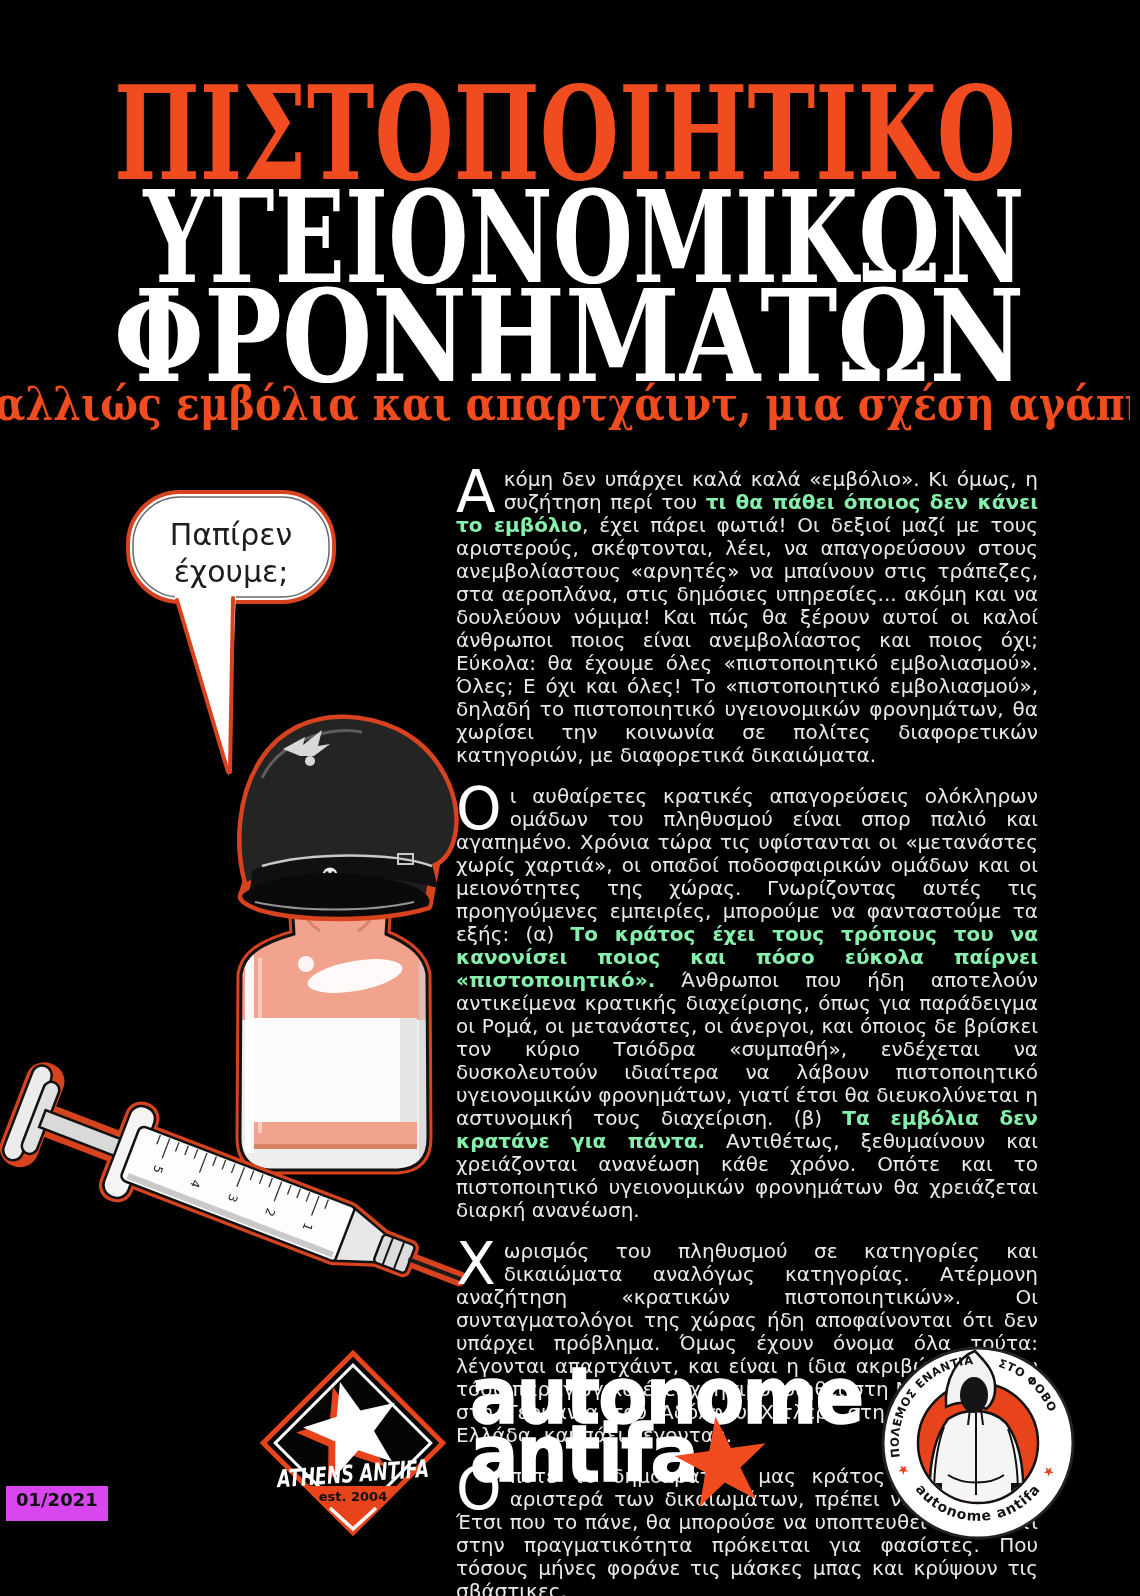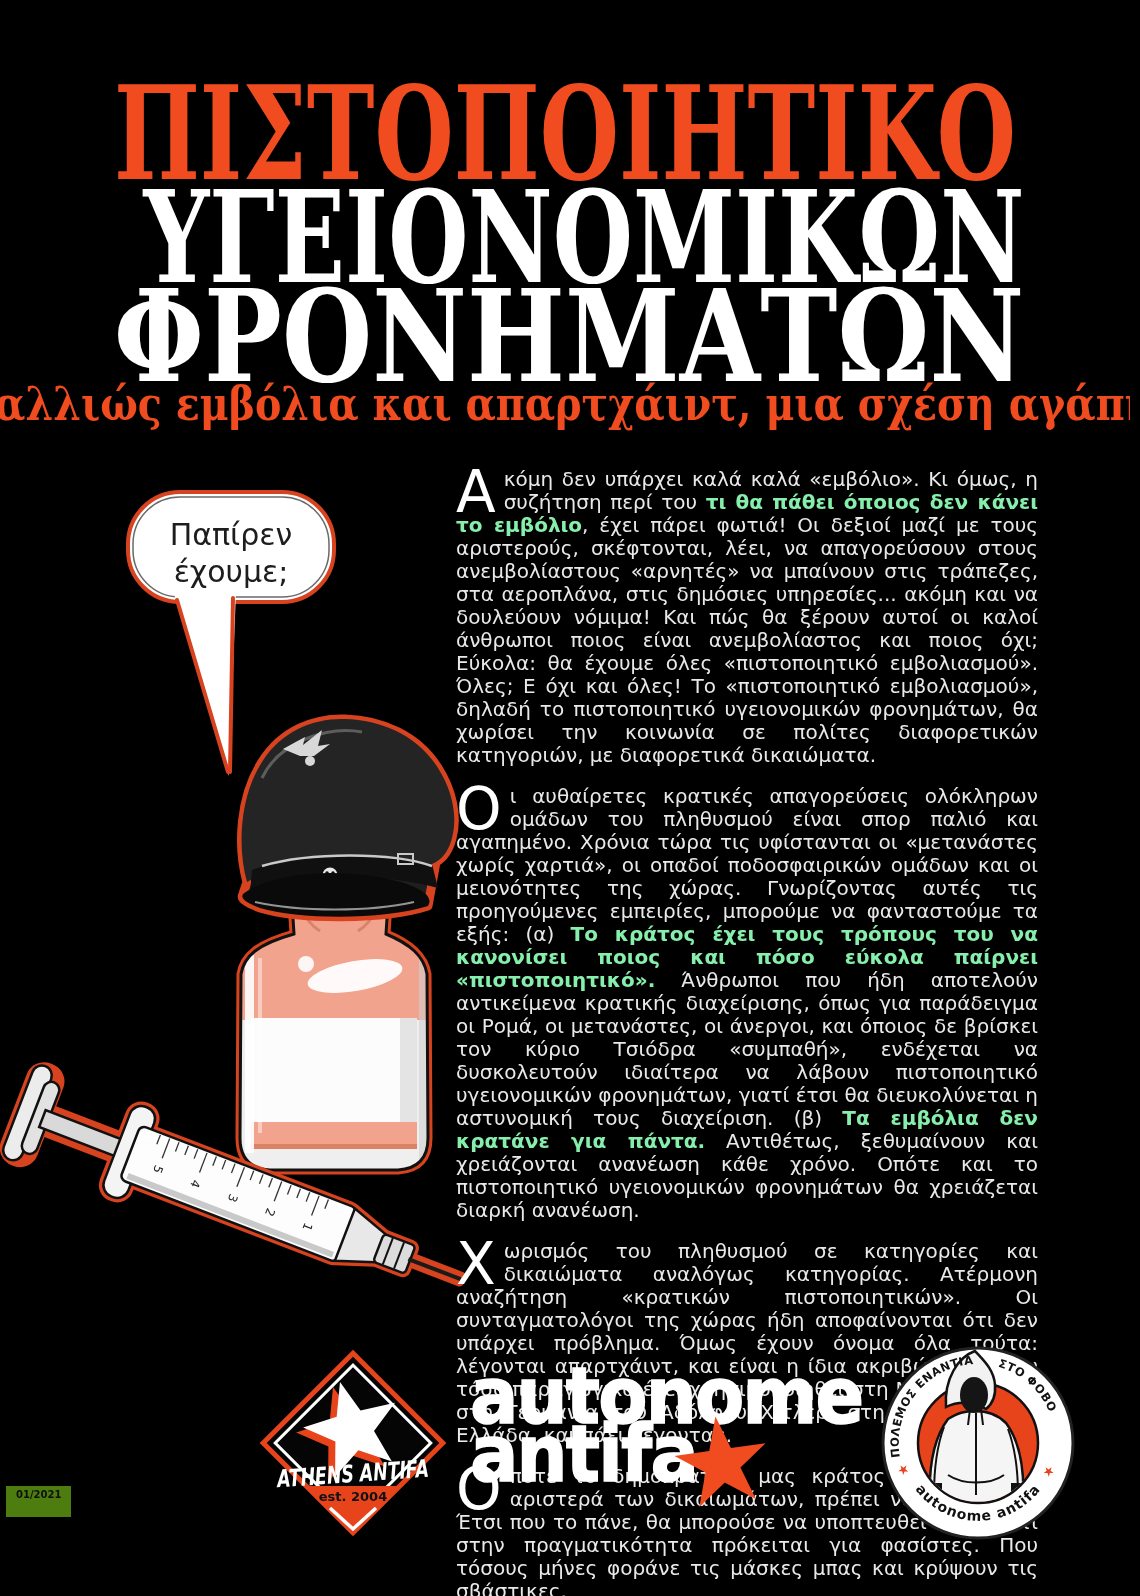--- a/index.html
+++ b/index.html
@@ -29,22 +29,22 @@
   .assembly{position:absolute;left:471px;top:1353px;color:#f04c1f;font-weight:bold;
       font-size:19px;letter-spacing:2px;white-space:nowrap;}
   .brand1,.brand2{position:absolute;left:470px;color:#fff;font-weight:bold;font-size:78px;
       line-height:1;letter-spacing:-2px;transform-origin:0 50%;transform:scaleX(0.92);
       white-space:nowrap;-webkit-text-stroke:1.5px #fff;}
   .brand1{top:1357px;}
   .brand2{top:1415px;}
   .brandstar{position:absolute;left:668px;top:1402px;font-size:120px;line-height:1;
       color:#f04c1f;transform:rotate(-8deg);}
   .url{position:absolute;left:470px;top:1496px;color:#fff;font-size:30px;line-height:1.1;}
-  .issue{position:absolute;left:6px;top:1486px;background:#4d7c0f;color:#101010;
-      font-weight:bold;font-size:10px;padding:3px 10px 16px 10px;line-height:1.2;}
+  .issue{position:absolute;left:6px;top:1486px;background:#d946ef;color:#101010;
+      font-weight:bold;font-size:18px;padding:3px 10px 10px 10px;line-height:1.2;}
   .logo-athens{position:absolute;left:258px;top:1348px;}
   .logo-round{position:absolute;left:878px;top:1343px;}
   svg text{font-family:"DejaVu Sans",sans-serif;}
 </style>
 </head>
 <body>
 
 <div class="poster">
 
   <div class="tline t1">ΠΙΣΤΟΠΟΙΗΤΙΚΟ</div>

